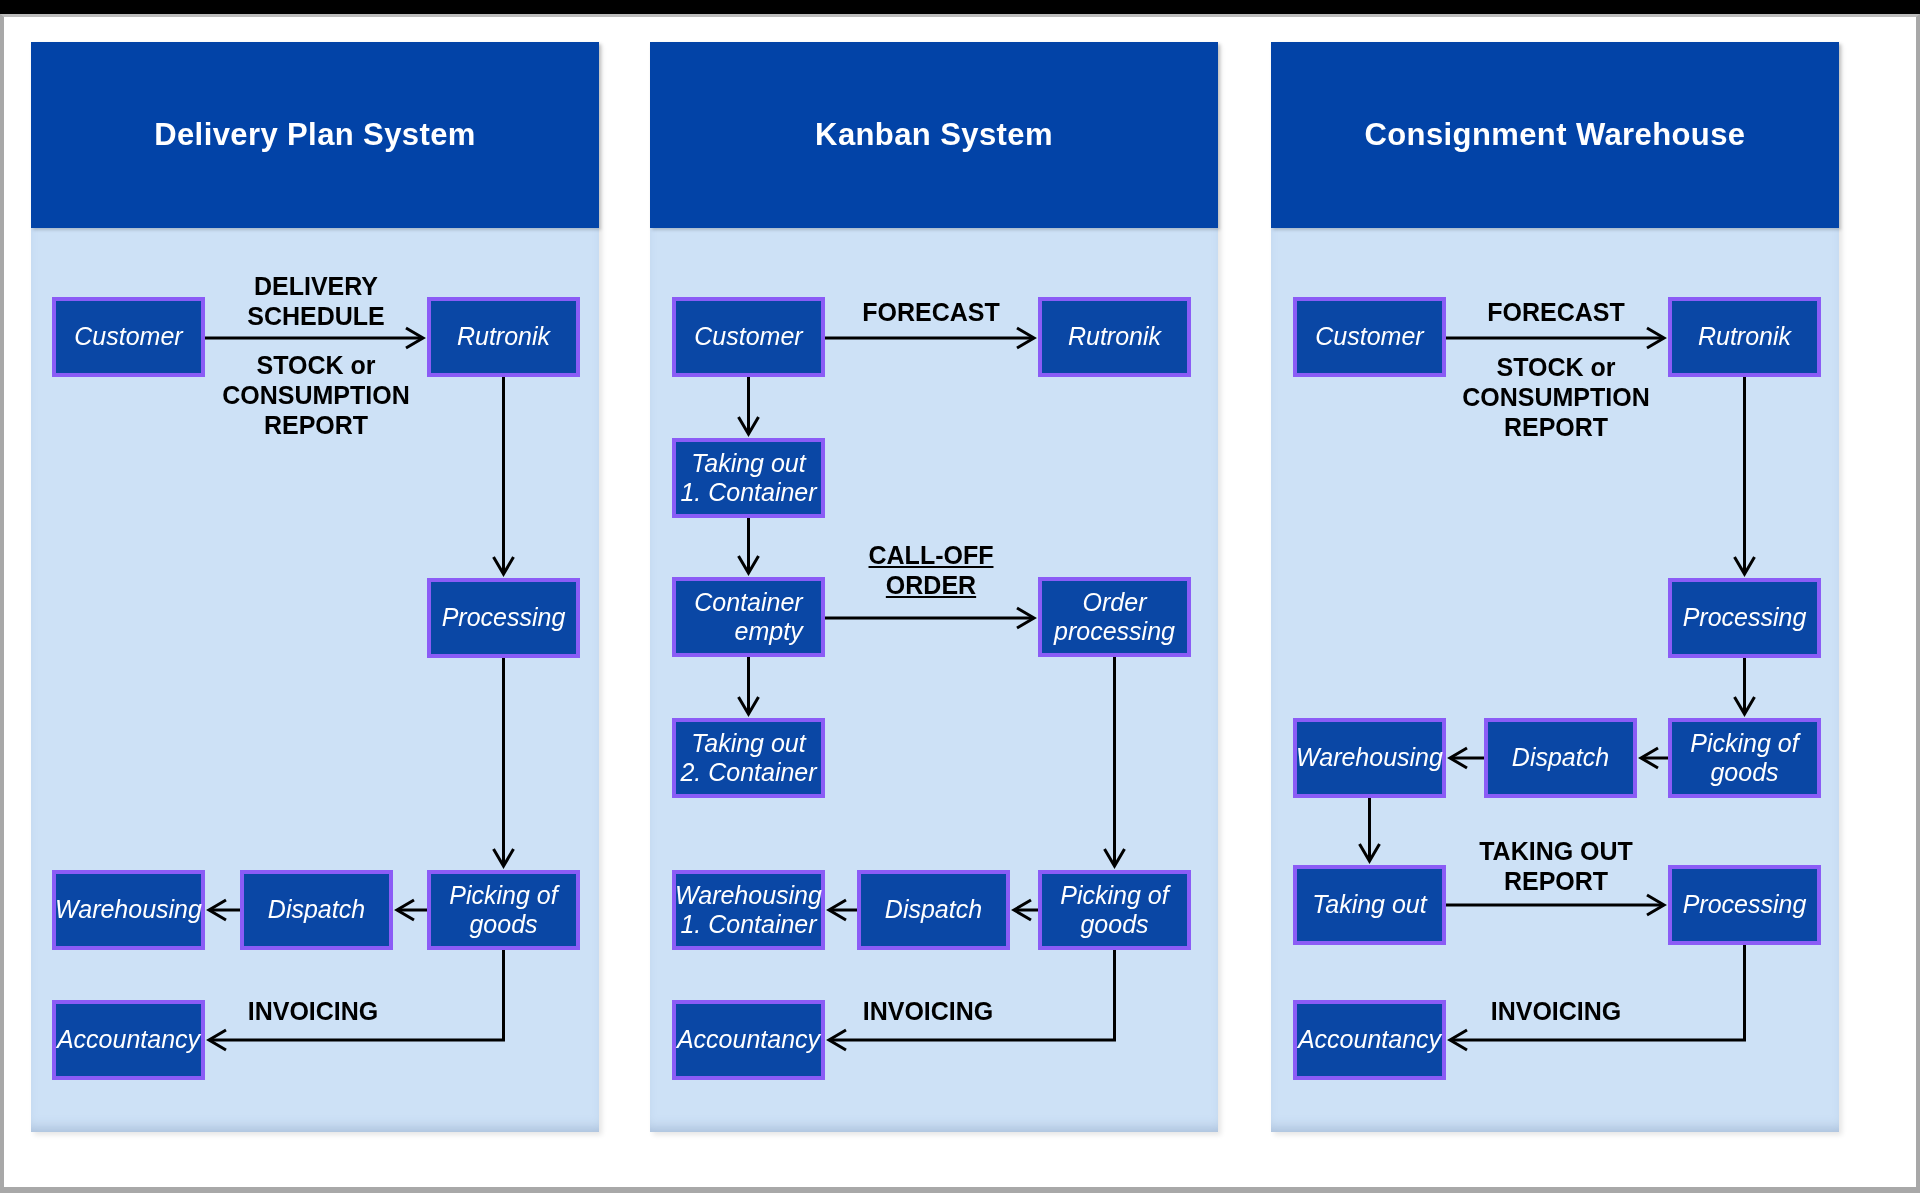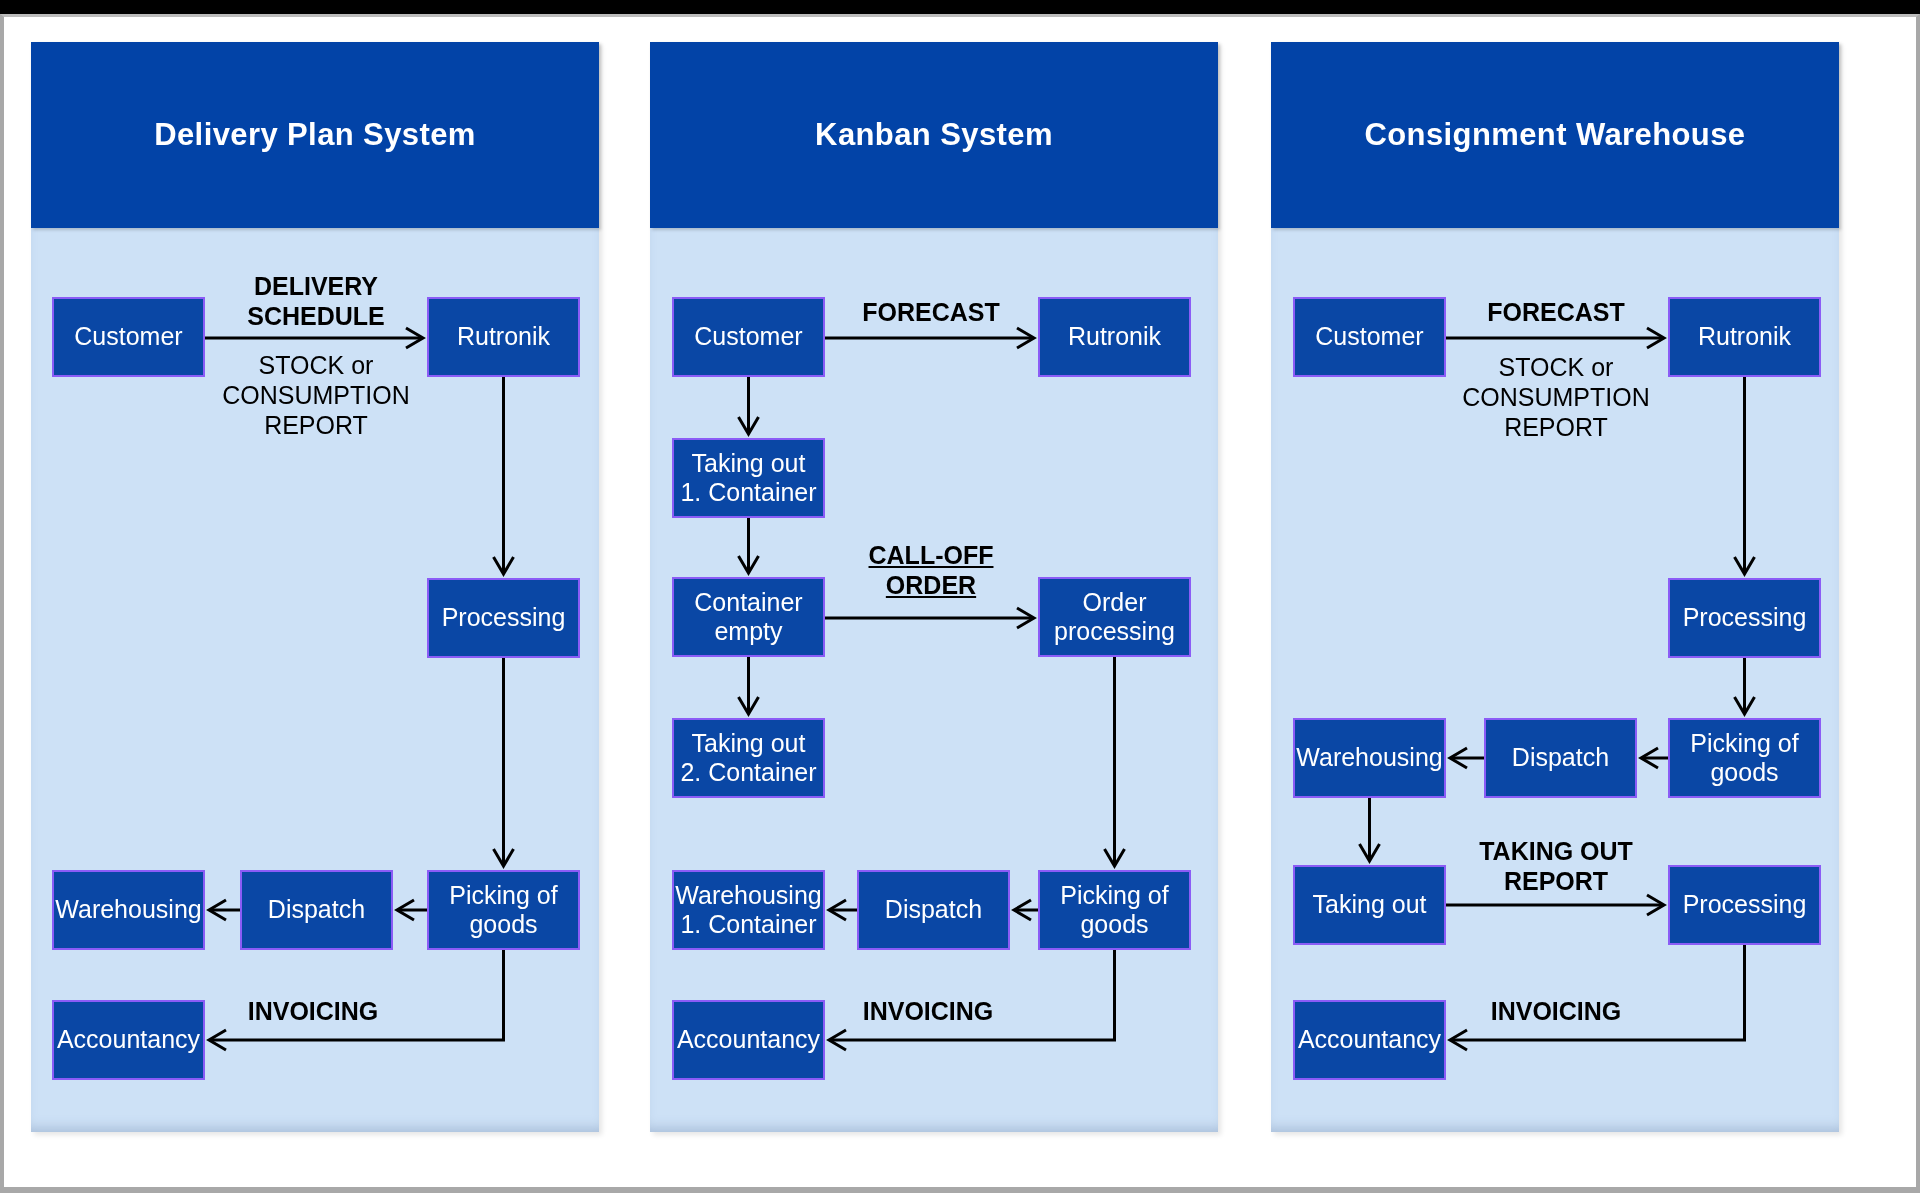--- a/index.html
+++ b/index.html
@@ -22,31 +22,31 @@
     position:absolute;top:0;left:0;right:0;height:186px;
     background:var(--header-blue,#0243a7);
     display:flex;align-items:center;justify-content:center;
     box-shadow: 2px 2px 3px rgba(0,0,0,.18);
   }
   .panel-title{
     color:#fff;font-size:31px;font-weight:bold;letter-spacing:.4px;
   }
   .node{
     position:absolute;width:153px;height:80px;box-sizing:border-box;
-    background:var(--box-blue,#0a47a5);border:2px solid #8b5cf6;
+    background:var(--box-blue,#0a47a5);border:4px solid #8b5cf6;
     color:var(--box-text-white,#fff);font-size:25px;line-height:1.18;
     display:flex;align-items:center;justify-content:center;
-    text-align:center;white-space:pre-line;
+    text-align:center;white-space:pre-line;font-style:italic;
   }
   .lbl{
     position:absolute;transform:translateX(-50%);
     color:var(--label-black,#000);font-size:25px;font-weight:bold;
     text-align:center;white-space:pre-line;line-height:30px;
   }
-  .lbl.plain{font-weight:normal;}
+  .lbl.plain{font-weight:bold;}
   svg.arrows{position:absolute;left:0;top:0;pointer-events:none;}
   svg.arrows line, svg.arrows polyline{
     stroke:var(--arrow-black,#000);stroke-width:3;fill:none;
   }
 </style>
 </head>
 <body>
 
 <div class="stage">
   <div style="position:absolute;left:0;top:0;width:1920px;height:14px;background:#000;"></div>
@@ -117,21 +117,21 @@
 SCHEDULE</div>
   <div class="lbl plain" style="left:316px;top:350px;">STOCK or
 CONSUMPTION
 REPORT</div>
   <div class="lbl" style="left:313px;top:996px;">INVOICING</div>
 
   <div class="node" style="left:672px;top:297px;">Customer</div>
   <div class="node" style="left:1038px;top:297px;">Rutronik</div>
   <div class="node" style="left:672px;top:438px;">Taking out
 1. Container</div>
-  <div class="node" style="left:672px;top:577px;">Container
+  <div class="node" style="left:672px;top:577px;text-align:right;">Container
 empty</div>
   <div class="node" style="left:1038px;top:577px;">Order
 processing</div>
   <div class="node" style="left:672px;top:718px;">Taking out
 2. Container</div>
   <div class="node" style="left:672px;top:870px;">Warehousing
 1. Container</div>
   <div class="node" style="left:857px;top:870px;">Dispatch</div>
   <div class="node" style="left:1038px;top:870px;">Picking of
 goods</div>

